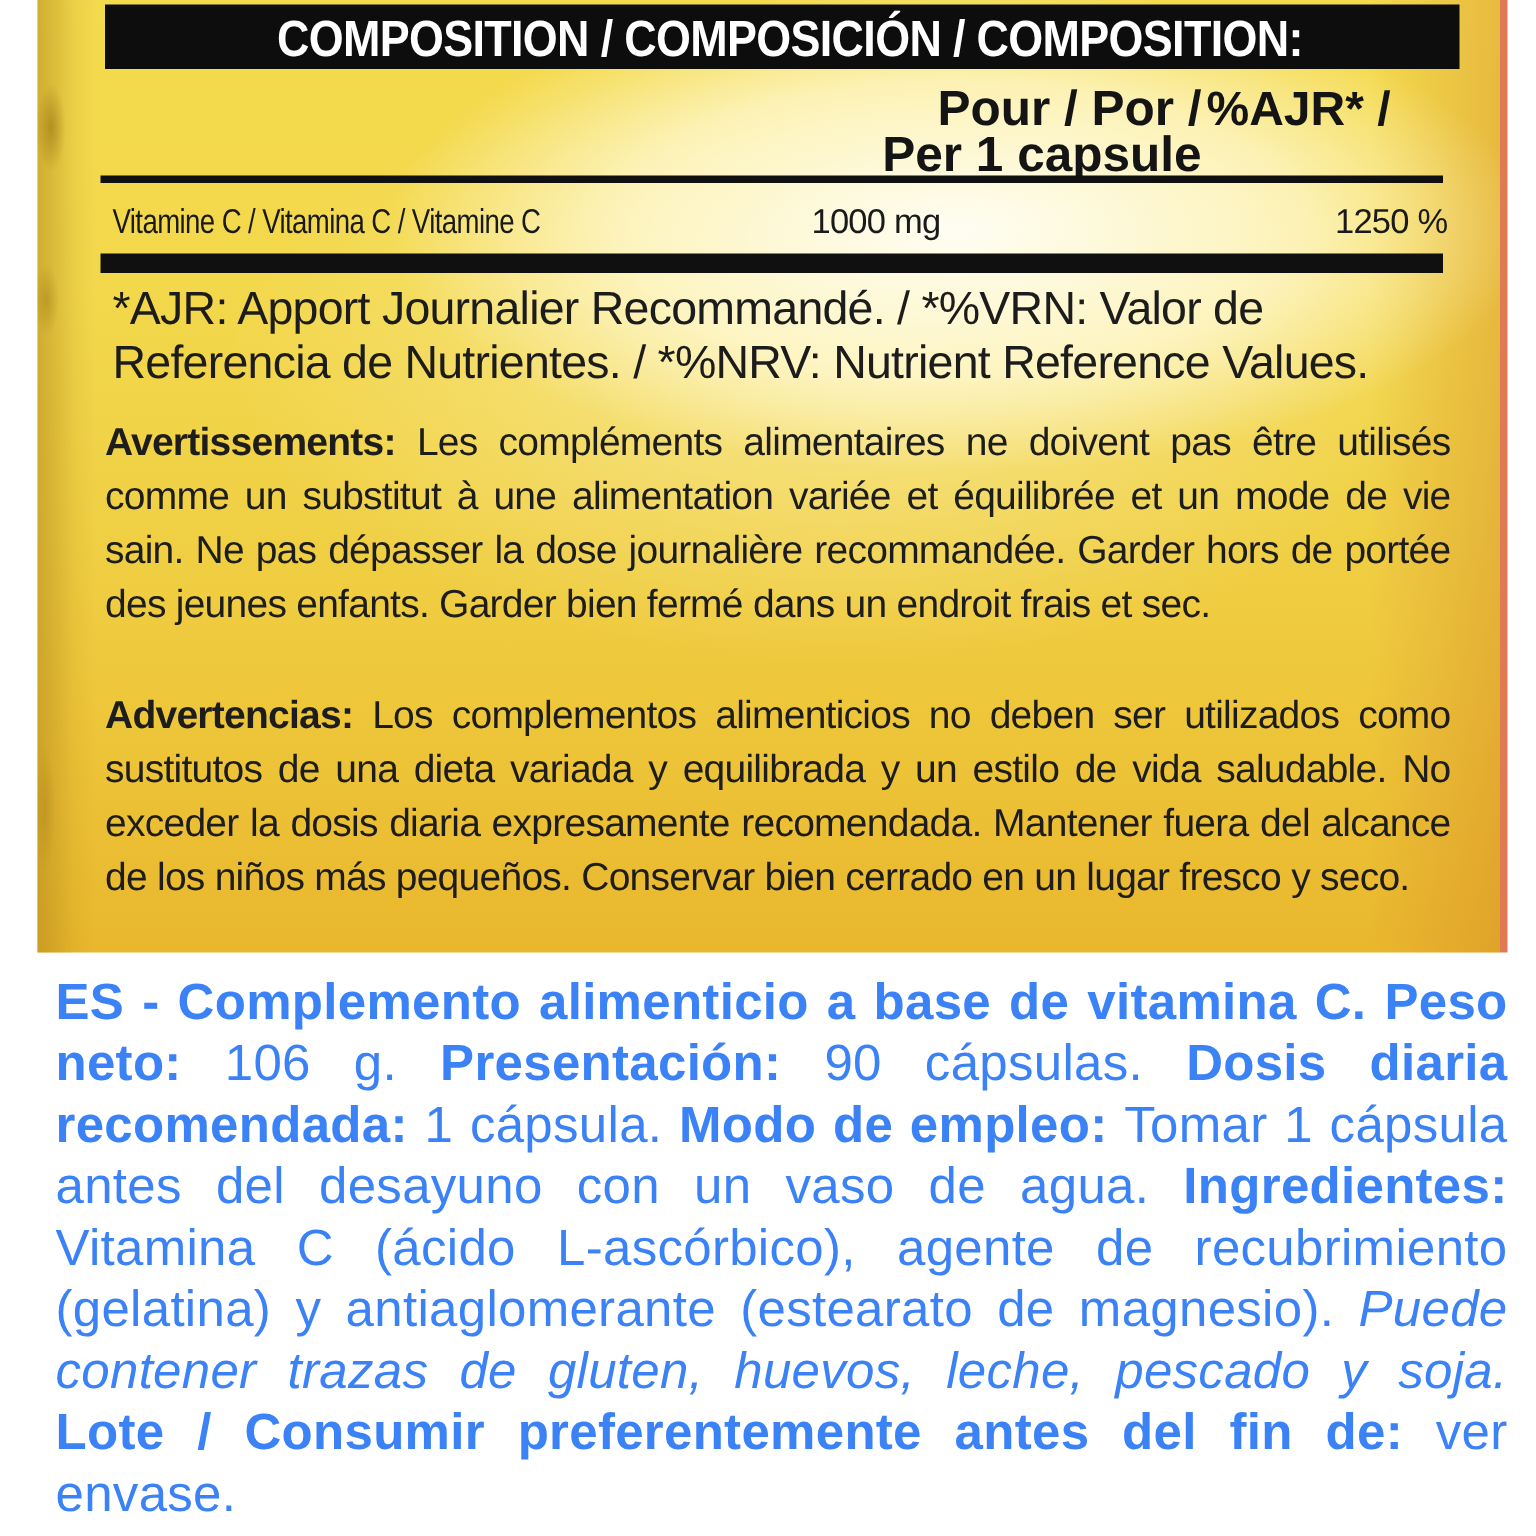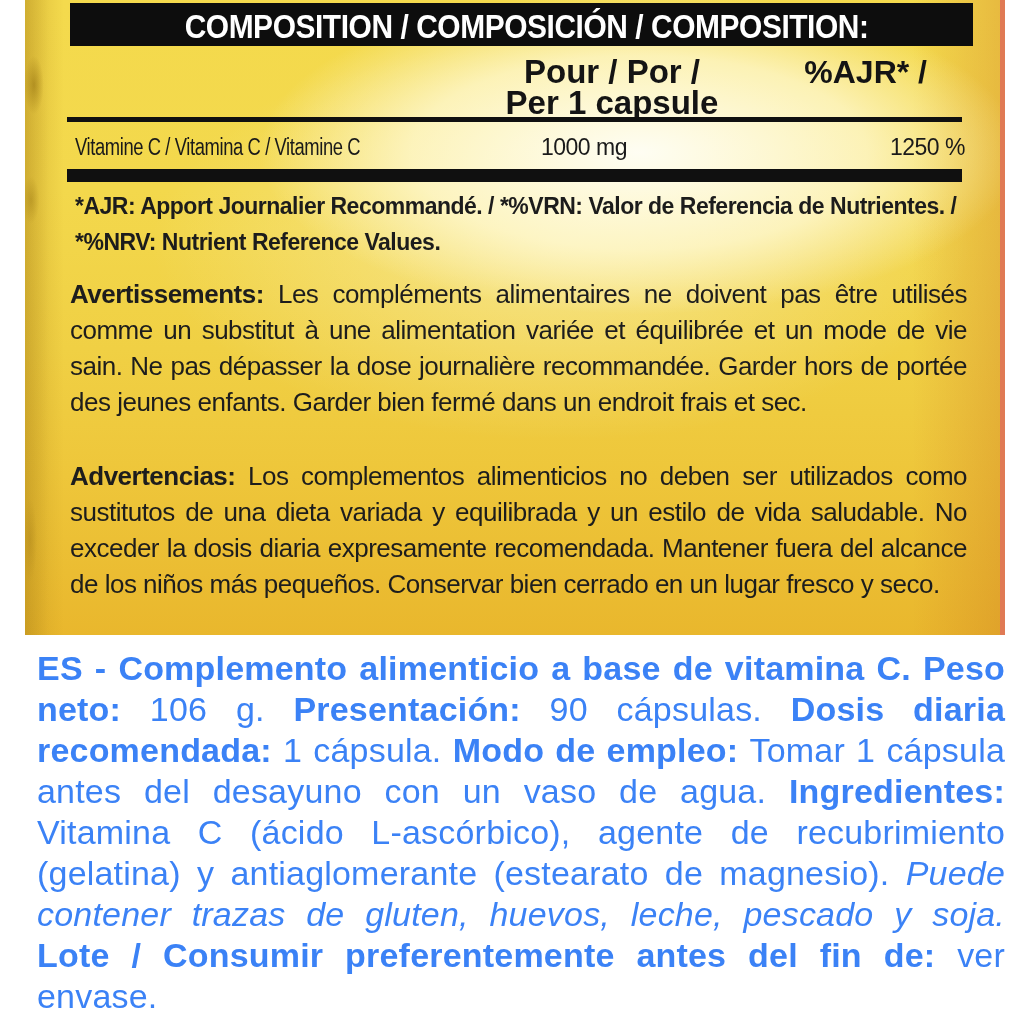--- a/index.html
+++ b/index.html
@@ -31,35 +31,35 @@
     position:absolute;left:45px;top:3px;width:892px;height:43px;background:#0d0d0d;
     display:flex;align-items:flex-end;justify-content:center;padding-left:11px;
   }
   .title-text{
     color:#ffffff;font-weight:700;font-size:34px;white-space:nowrap;
     letter-spacing:-0.5px;transform:scaleX(0.88);
   }
   
   .col-head{position:absolute;font-weight:700;color:#141414;}
   .col-head div{white-space:nowrap;}
-  .serving{left:412px;top:56px;width:350px;text-align:center;font-size:33px;line-height:31px;}
+  .serving{left:426px;top:56px;width:350px;text-align:right;font-size:33px;line-height:31px;}
   .nrv{right:73px;top:57px;text-align:left;font-size:32px;line-height:30px;}
   
   .rule{position:absolute;left:42px;width:895px;background:#101010;}
   .rule.thin{top:117px;height:5px;}
   .rule.thick{top:169px;height:13px;}
   
   .nutrient-row{position:absolute;left:50px;top:127px;width:890px;height:40px;font-size:23px;line-height:40px;color:#1a1a1a;text-decoration:underline;}
   .n-name{position:absolute;left:0;top:0;white-space:nowrap;letter-spacing:-0.5px;transform:scaleX(0.8);transform-origin:left center;}
   .n-amt{position:absolute;left:466px;top:0;letter-spacing:-0.5px;}
   .n-nrv{position:absolute;right:0;top:0;letter-spacing:-0.5px;margin-left:15px;}
   
   .footnote{
     position:absolute;left:50px;top:188px;width:893px;margin:0;
-    font-size:23px;line-height:36px;letter-spacing:-0.5px;color:#1c1c1c;font-weight:bold;
+    font-size:31px;line-height:36px;letter-spacing:-0.5px;color:#1c1c1c;
   }
   .warning{
     position:absolute;left:43px;width:897px;margin:2px;text-align:justify;
     font-size:26px;line-height:36px;letter-spacing:-0.5px;color:#1d1d1d;
   }
   .warning b{font-weight:700;}
   .warn-fr{top:274px;}
   .warn-es{top:456px;}
   
   .info{

